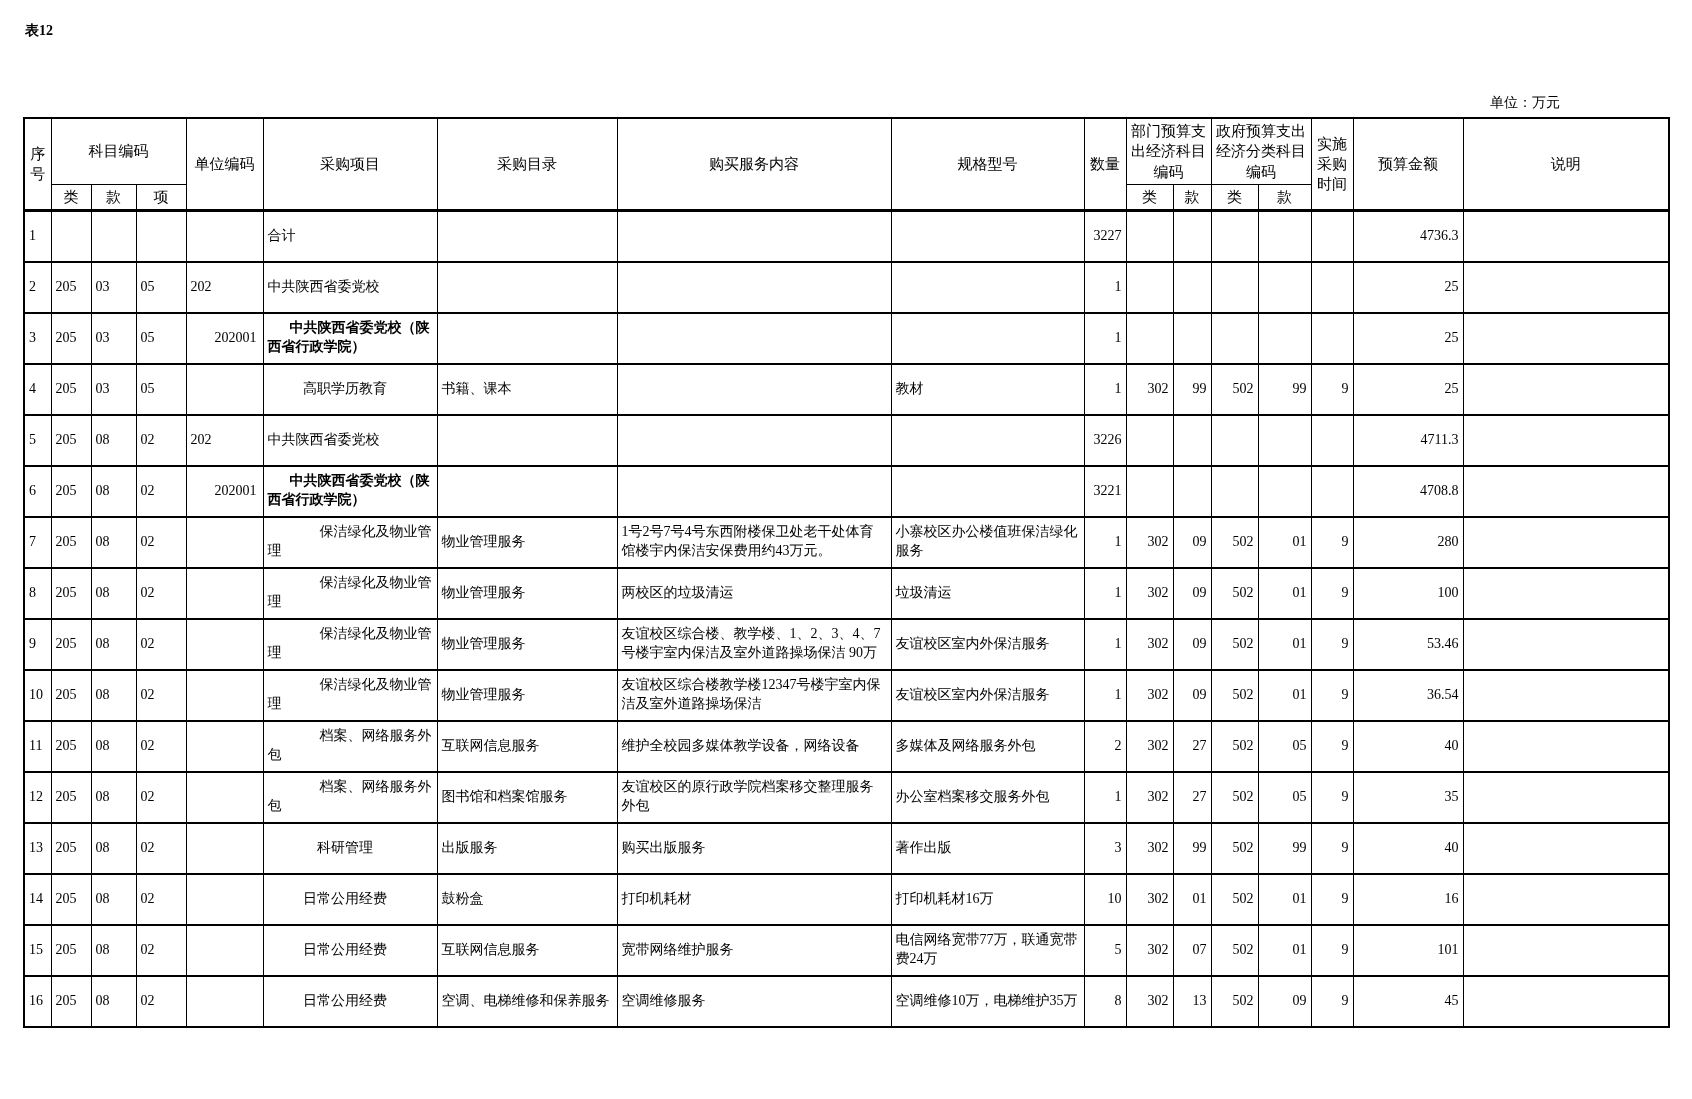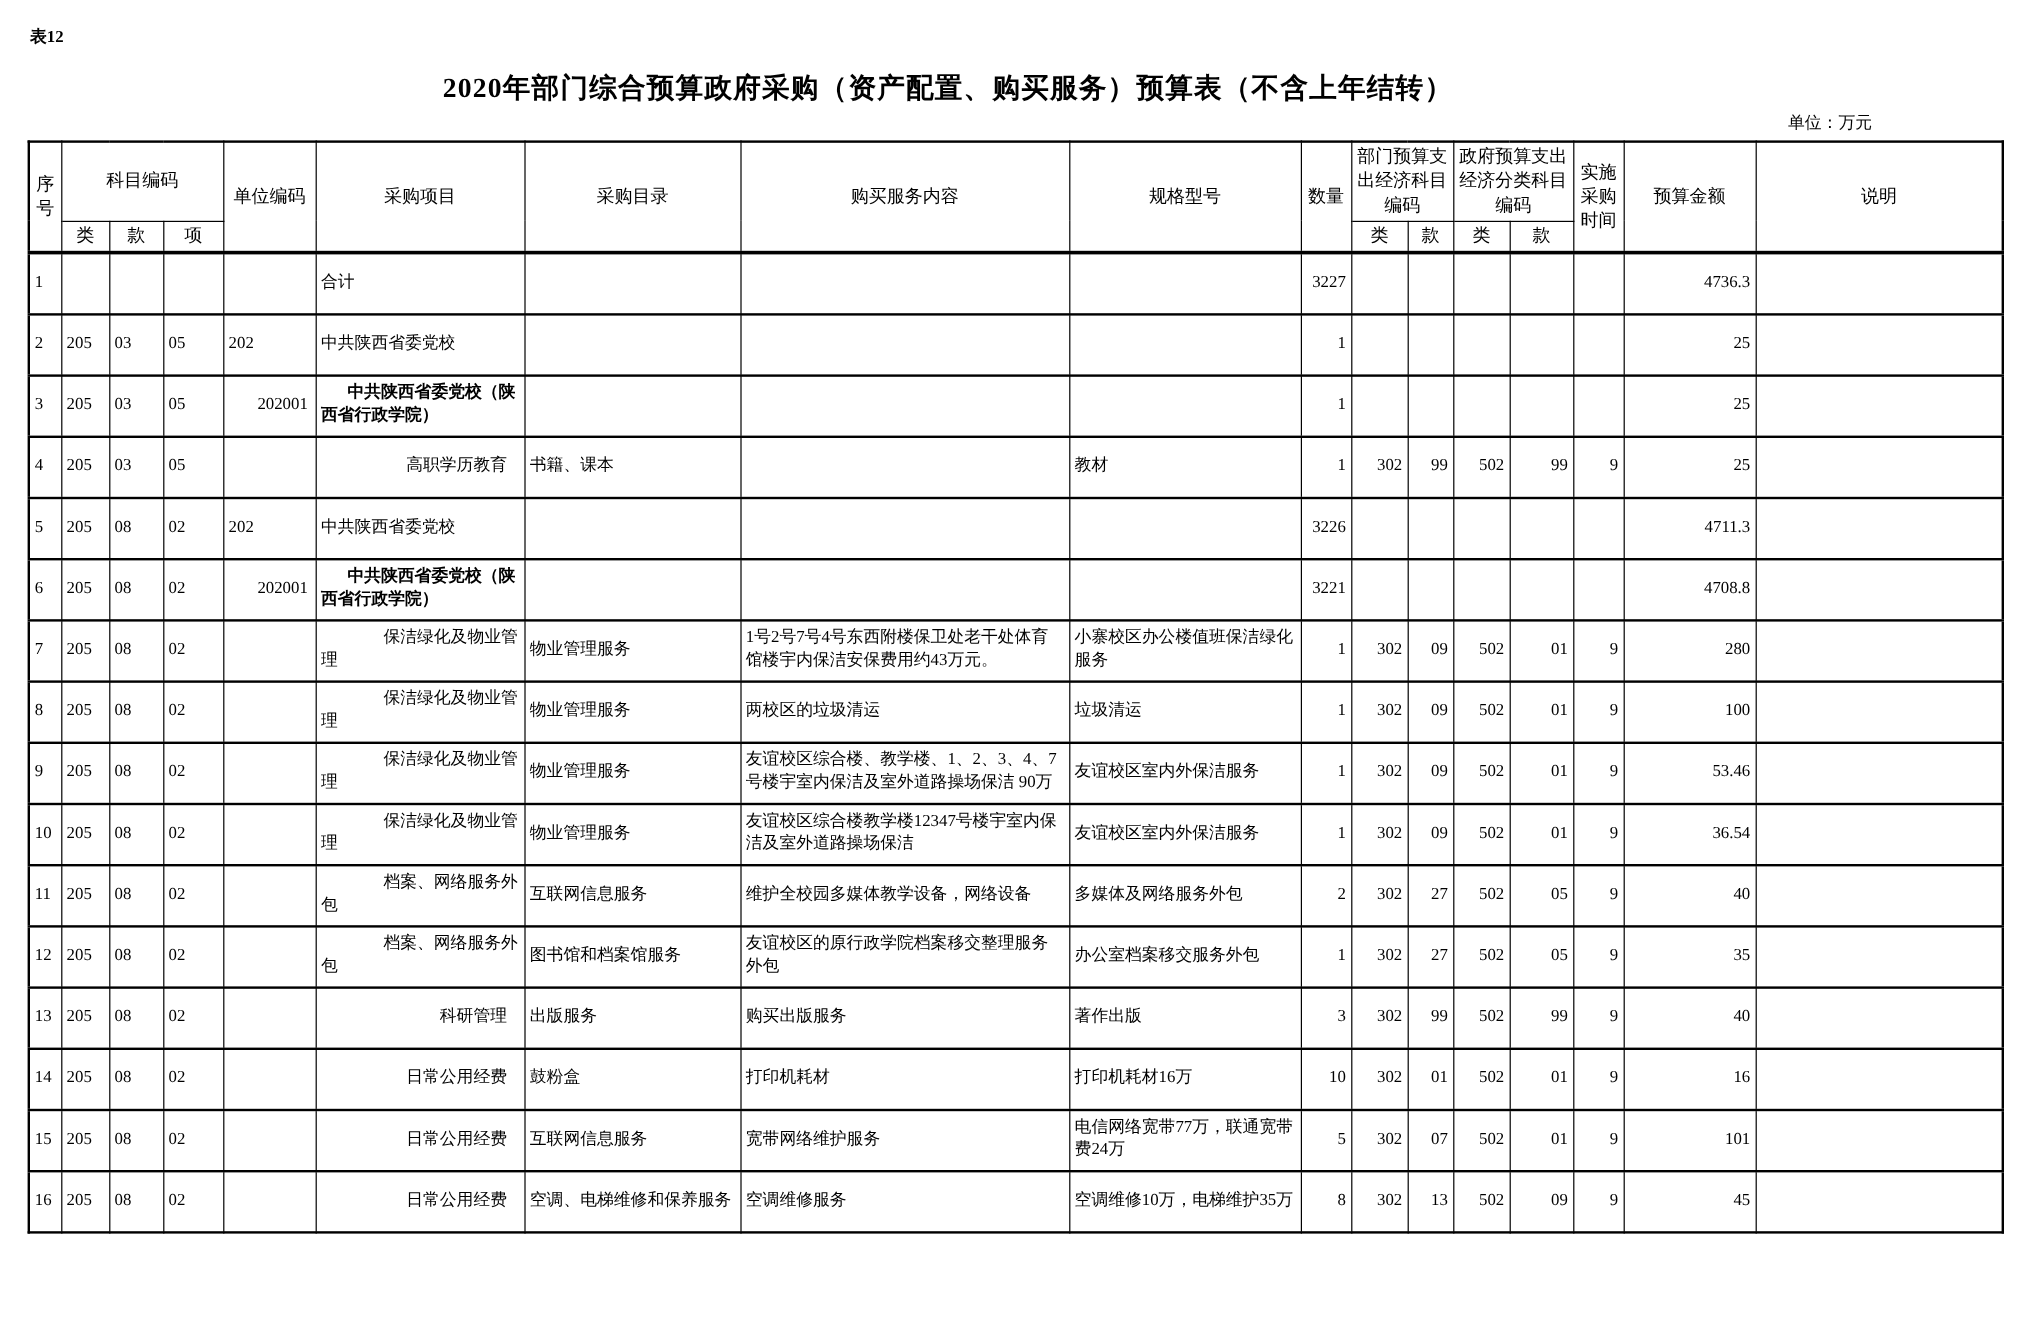--- a/index.html
+++ b/index.html
@@ -64,35 +64,34 @@
     text-align: center;
     font-size: 15px;
   }
   tbody tr { height: 51px; border-top: 2px solid #000; }
   tbody td { font-size: 14px; }
   td.c-idx   { text-align: left; padding-left: 5px; }
   td.c-code  { text-align: left; margin-left: 13px; }
   td.c-unit  { text-align: left; }
   td.c-unit.align-right { text-align: right; padding-right: 6px; margin-left: 28px; }
   td.c-item  { text-align: left; }
-  td.c-item.style-right { text-align: right; padding-right: 14px; }
+  td.c-item.style-right { text-align: center; padding-right: 14px; }
   td.c-item.style-indent-sm { text-indent: 22px; font-weight: bold; }
   td.c-item.style-indent-lg { text-indent: 52px; }
   td.c-catalog, td.c-content, td.c-spec { text-align: left; }
   td.c-qty   { text-align: right; }
   td.c-num   { text-align: right; padding-right: 6px; }
   td.c-amount{ text-align: right; padding-right: 10px; }
   td.c-note  { text-align: left; }
 </style>
 </head>
 <body>
 
 <div class="page">
   <div class="tag">表12</div>
-  <div class="title">2020年部门综合预算政府采购（资产配置、购买服务）预算表（不含上年结转）</div>
   <div class="unit-note">单位：万元</div>
 
   <table class="budget">
     <colgroup>
       <col style="width:27px">
         <col style="width:40px">
         <col style="width:45px">
         <col style="width:50px">
       <col style="width:77px">
         <col style="width:174px">

